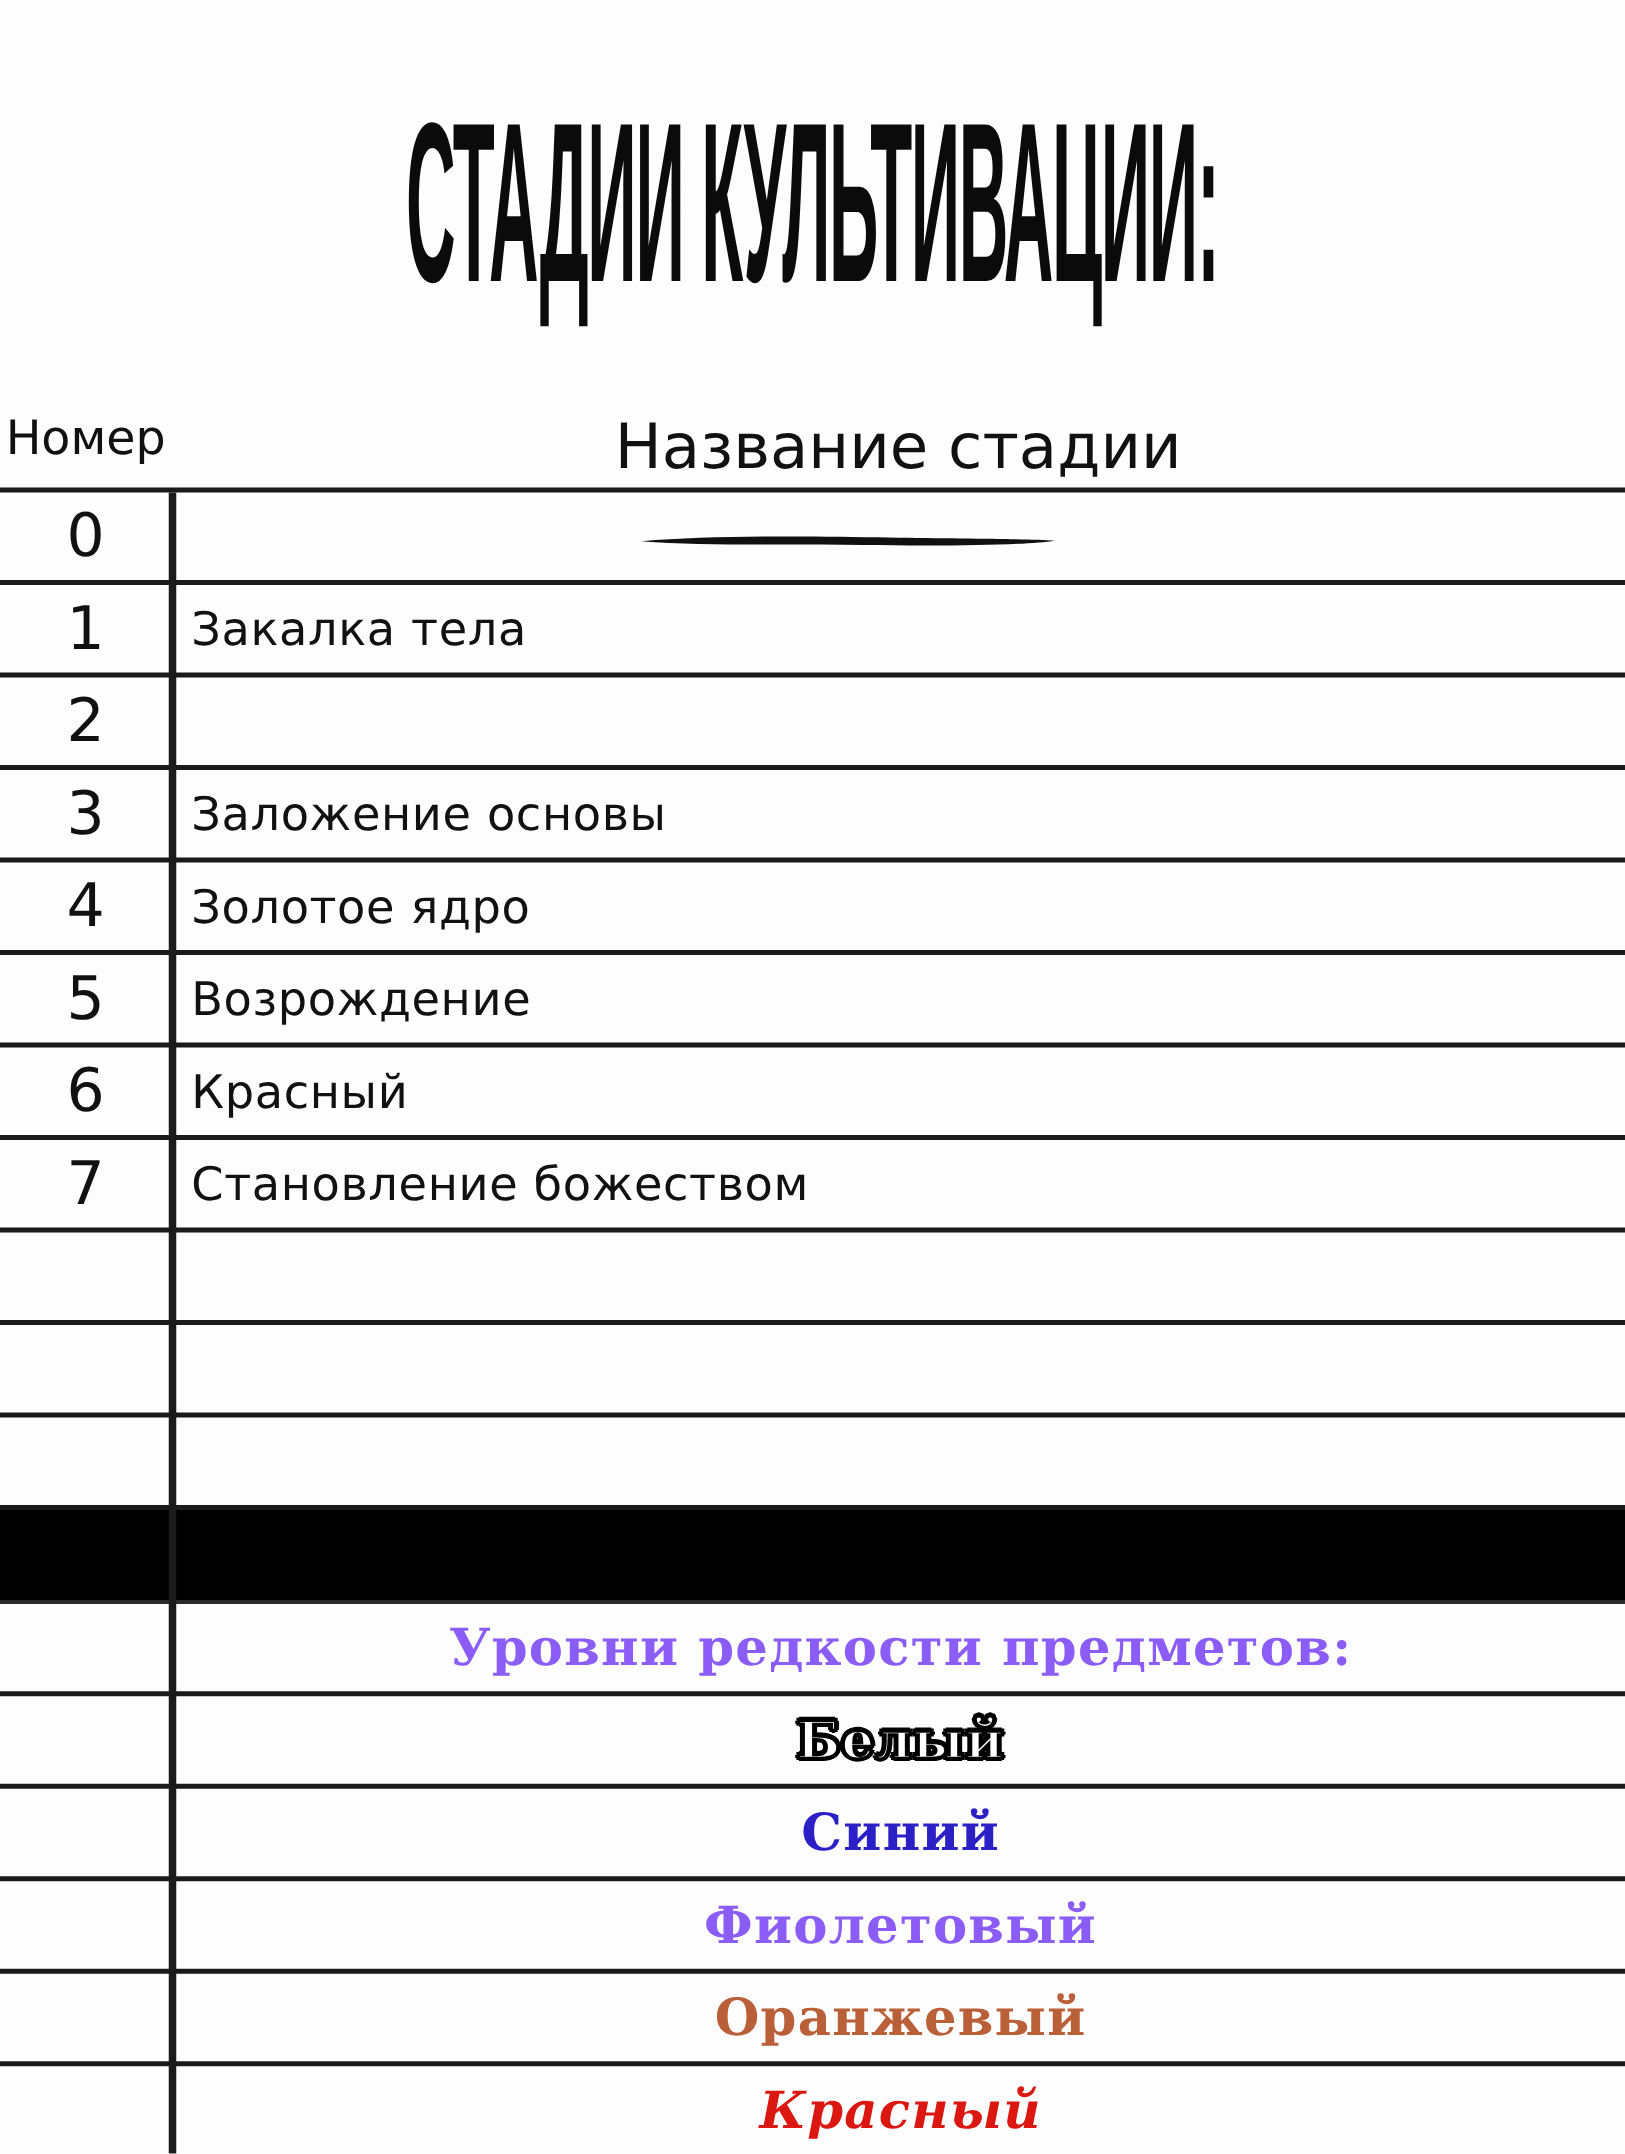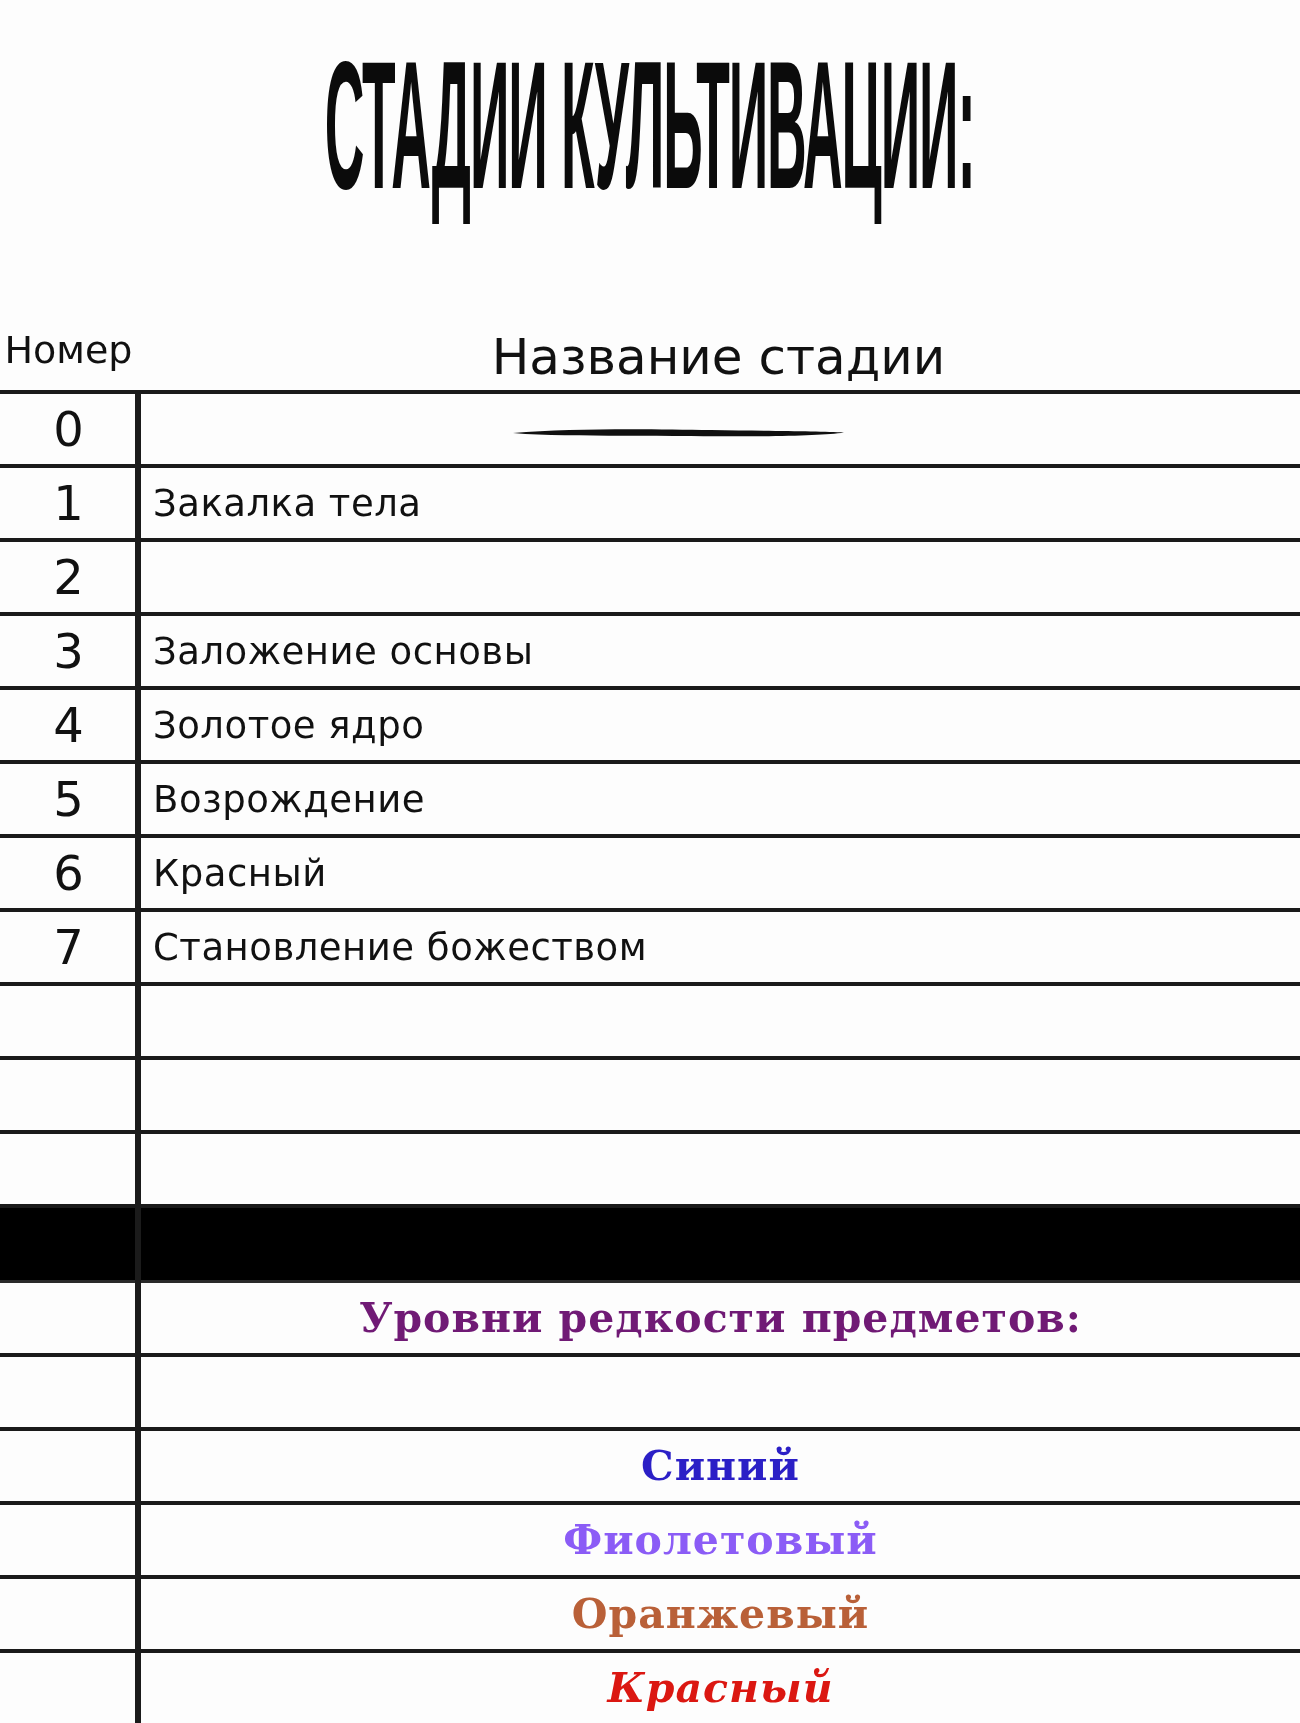--- a/index.html
+++ b/index.html
@@ -8,21 +8,21 @@
     width:1300px;height:1723px;
     background:#fdfdfd;
     overflow:hidden;
     font-family:"DejaVu Sans",sans-serif;
     color:#111;
   }
 
   
   .title-wrap{
     position:absolute;top:92px;left:0;right:0;height:142px;
-    display:flex;justify-content:center;
+    display:flex;justify-content:center;align-items:center;
     pointer-events:none;
   }
   .title-text{
     font-family:"Liberation Sans",sans-serif;
     font-weight:700;
     font-size:100px;
     line-height:1;
     letter-spacing:-2px;
     color:#0b0b0b;
     white-space:nowrap;
@@ -91,21 +91,21 @@
     display:flex;
   }
   .rar-spacer{width:141px;flex:0 0 141px;}
   .rcontent{
     flex:1;
     display:flex;align-items:center;justify-content:center;
     font-family:"DejaVu Serif",serif;
     font-weight:700;
     font-size:41px;
   }
-  .rarity-heading{letter-spacing:1px;color:#701a75;}
+  .rarity-heading{letter-spacing:1px;color:#8b5cf6;}
   .rarity-label{letter-spacing:1px;}
   .outlined{
     color:#ffffff;
     -webkit-text-stroke:2px #000;
     text-shadow:
       3px 0 0 #000,-3px 0 0 #000,0 3px 0 #000,0 -3px 0 #000,
       2px 2px 0 #000,-2px 2px 0 #000,2px -2px 0 #000,-2px -2px 0 #000;
   }
 </style>
 </head>
@@ -178,20 +178,23 @@
     <div class="rarity-row">
       <div class="rar-spacer"></div>
       <div class="rcontent">
         <span class="rarity-heading">Уровни редкости предметов:</span>
       </div>
     </div>
 
     <div id="rarity-rows">
         <div class="rarity-row">
           <div class="rar-spacer"></div>
+          <div class="rcontent">
+            <span class="rarity-label outlined" style="color: rgb(255, 255, 255);">Белый</span>
+          </div>
         </div>
         <div class="rarity-row">
           <div class="rar-spacer"></div>
           <div class="rcontent">
             <span class="rarity-label" style="color: rgb(43, 31, 198);">Синий</span>
           </div>
         </div>
         <div class="rarity-row">
           <div class="rar-spacer"></div>
           <div class="rcontent">

